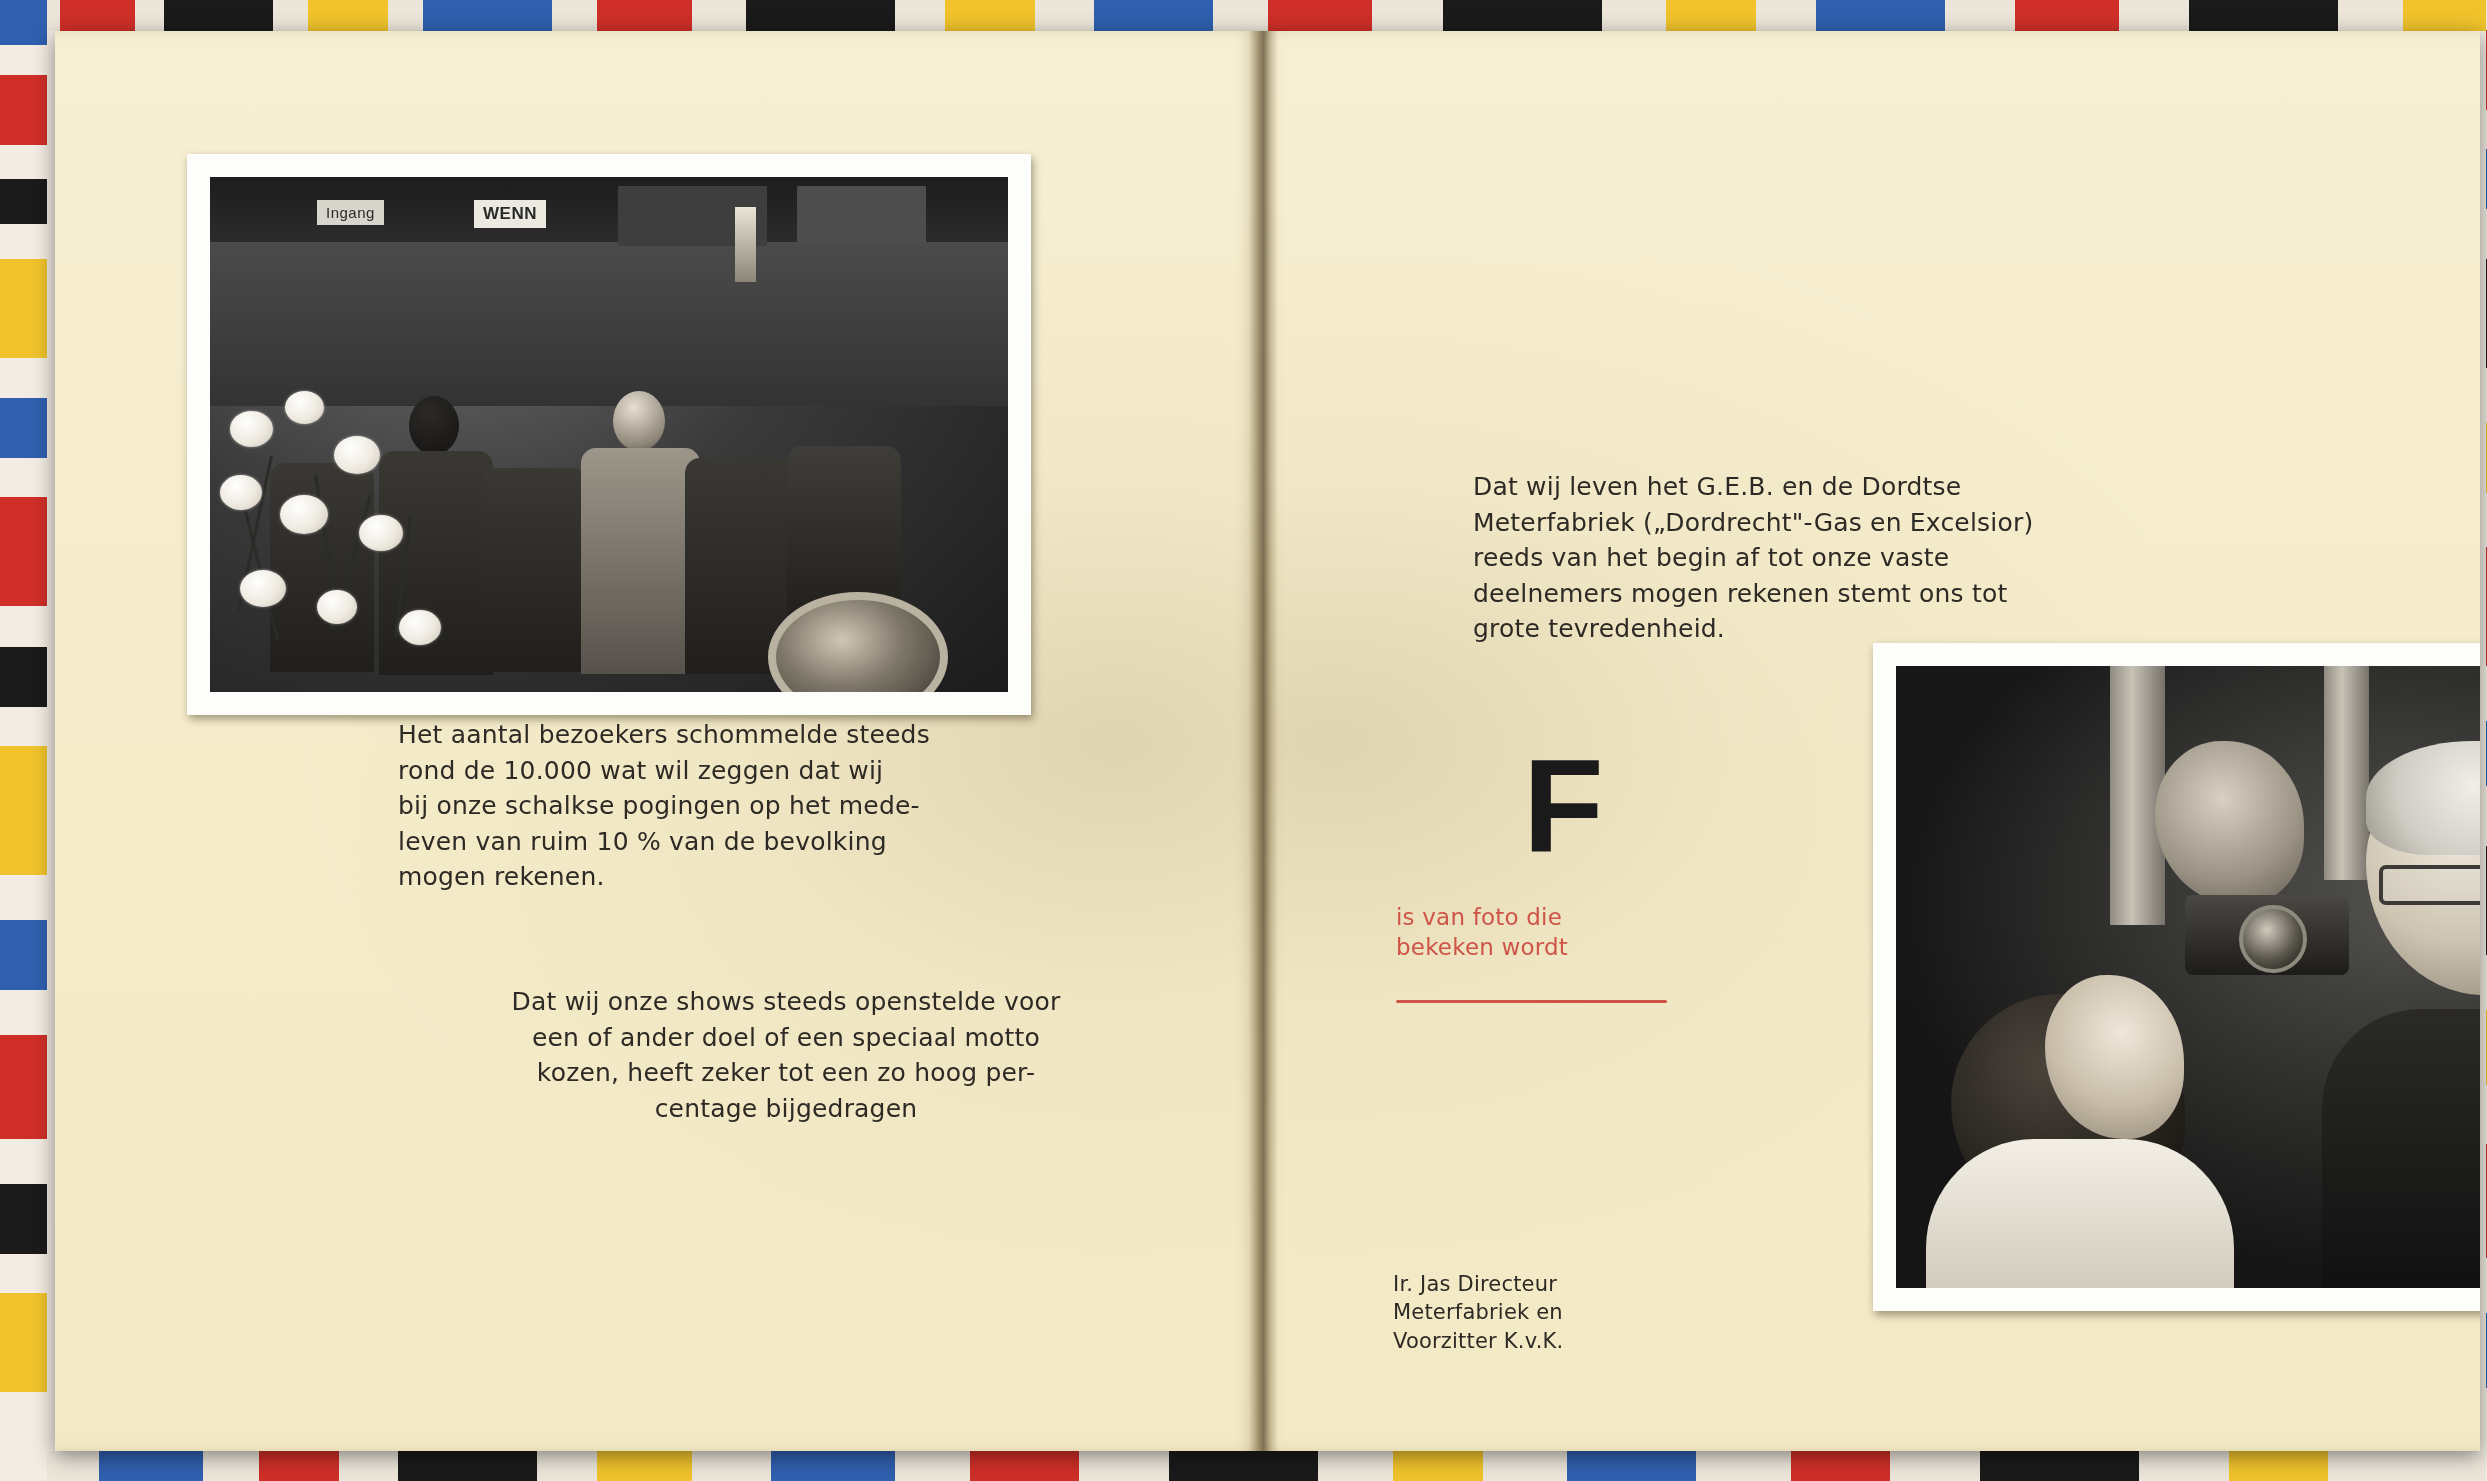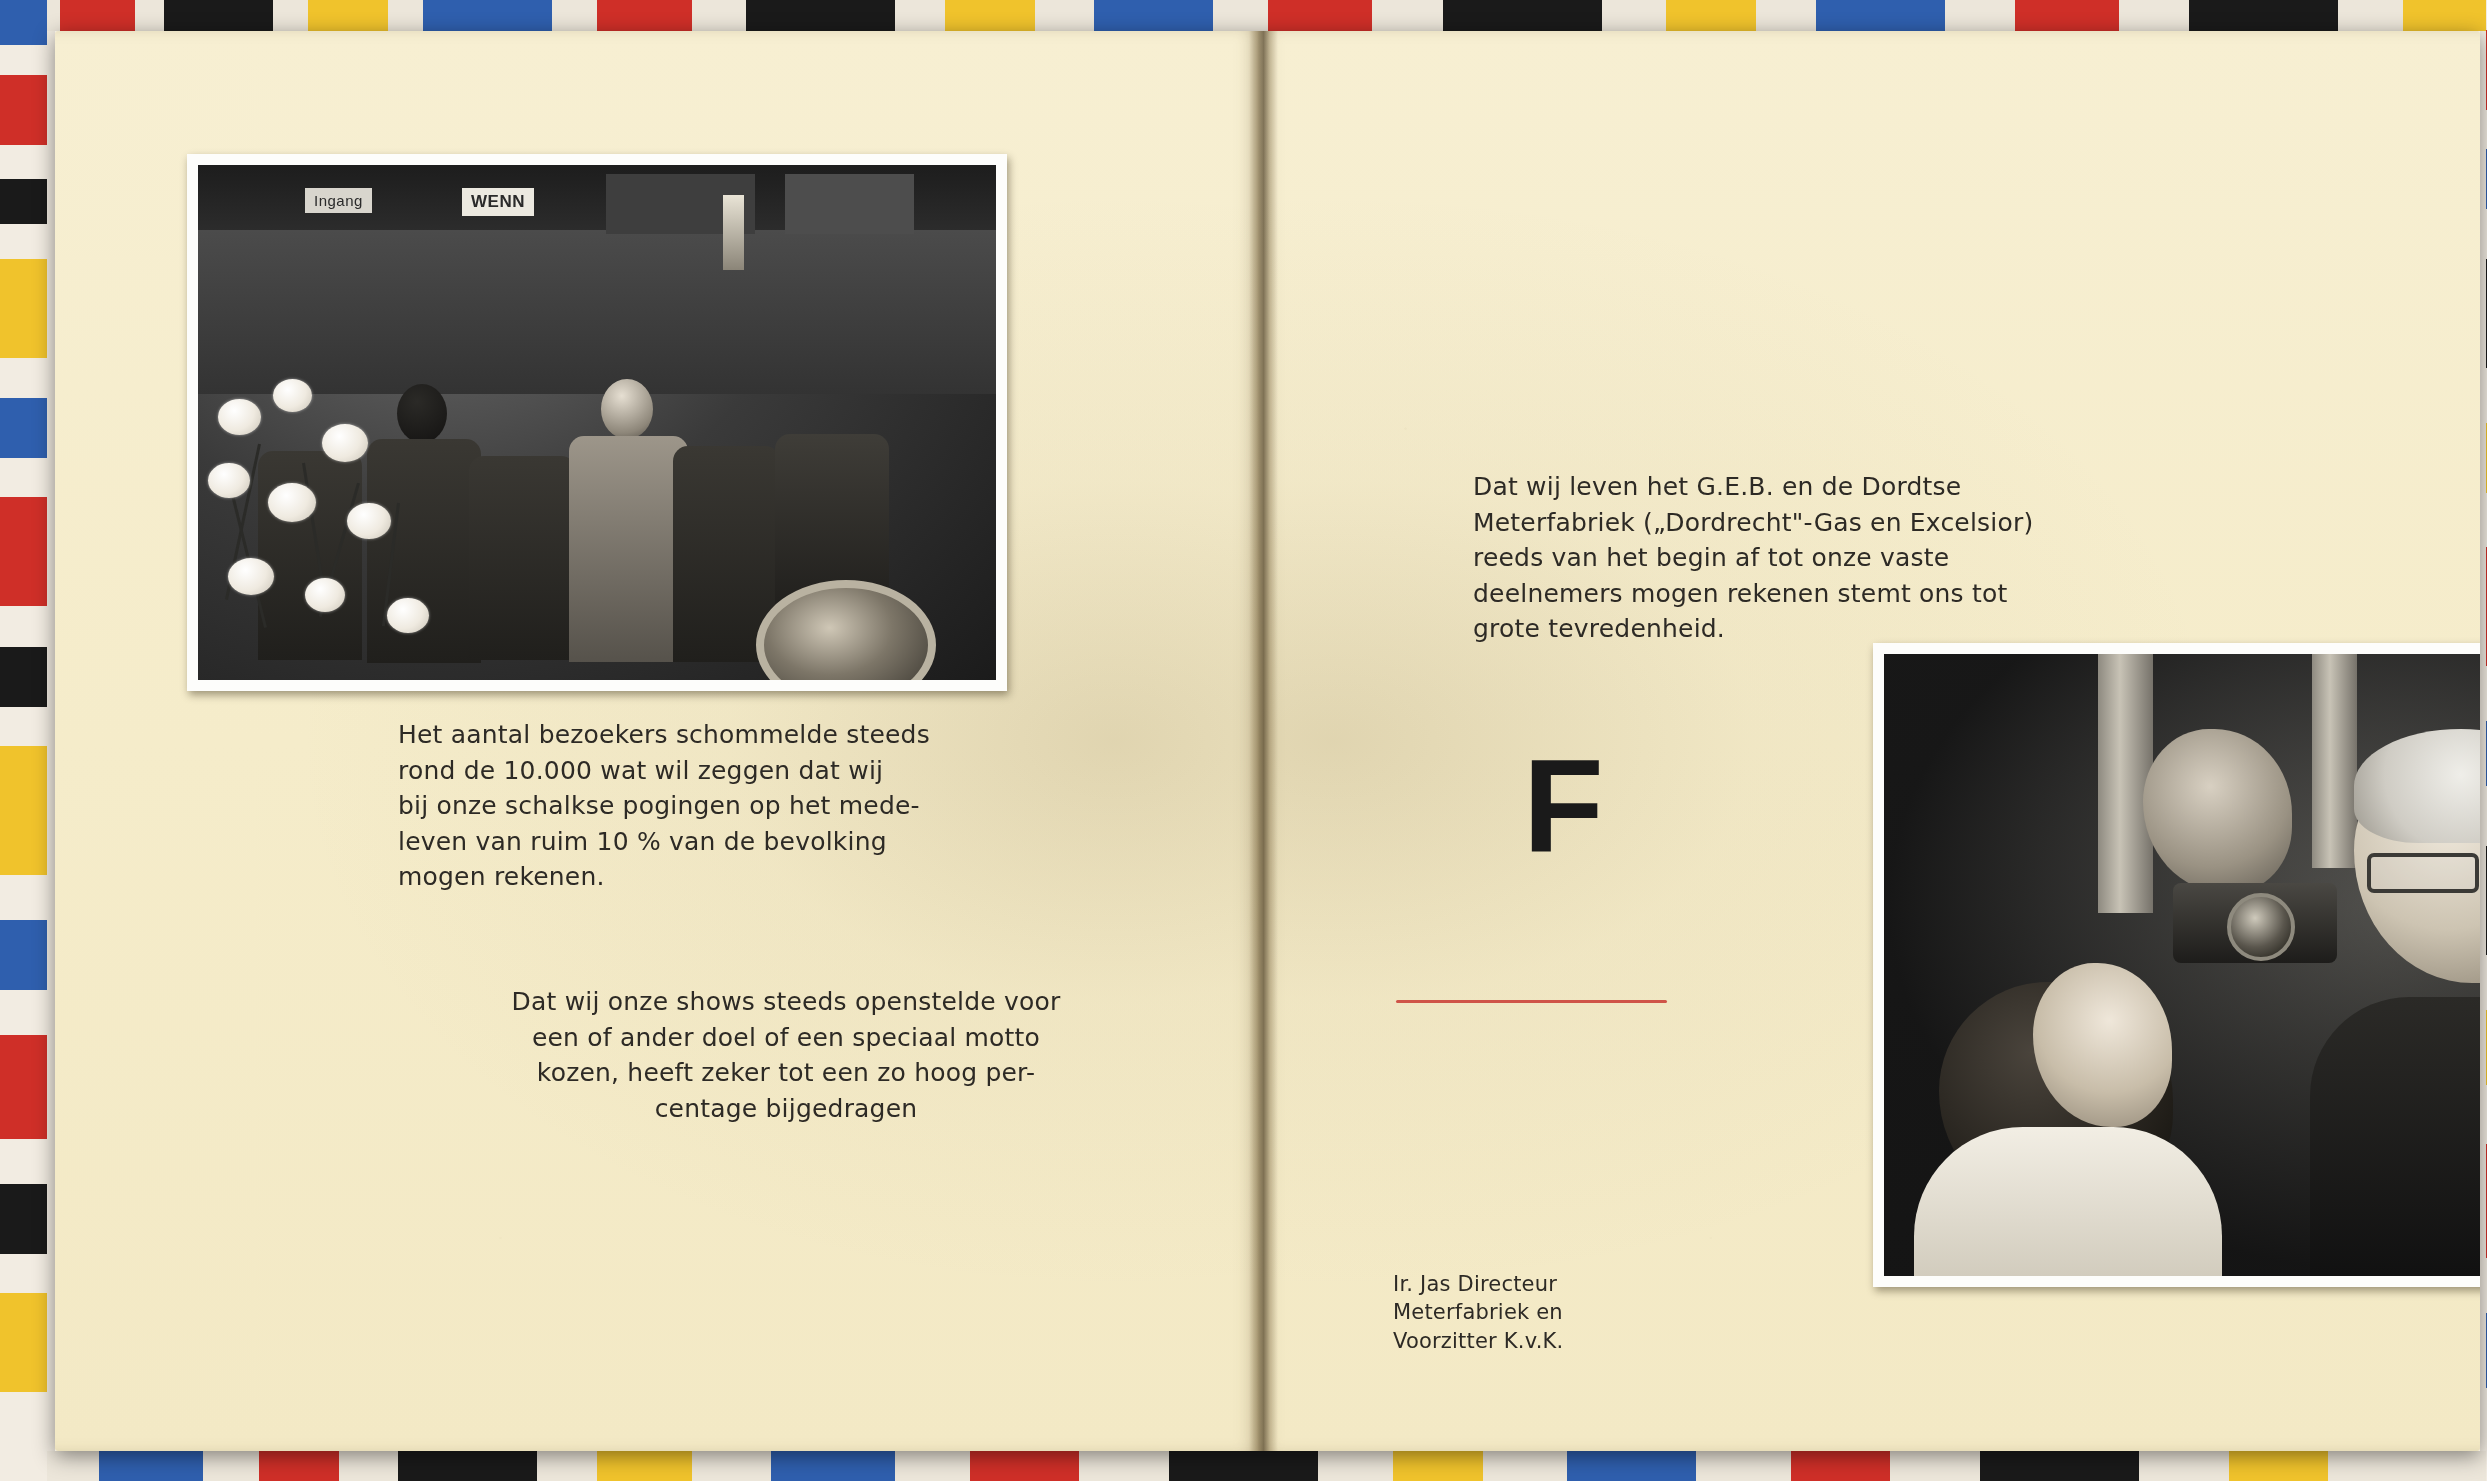--- a/index.html
+++ b/index.html
@@ -77,21 +77,21 @@
       rgba(120,100,60,0.32) 72%,
       rgba(120,100,60,0.00) 100%);
     z-index: 6;
     pointer-events: none;
   }
 
   
   .photo {
     position: absolute;
     background: #fdfdfb;
-    padding: 11px;
+    padding: 23px;
     box-shadow: 2px 3.5px 8px rgba(40,30,10,0.42);
   }
   .photo .frame {
     position: relative;
     width: 100%;
     height: 100%;
     overflow: hidden;
     background: #555;
   }
 
@@ -417,20 +417,22 @@
       <div class="paper-grain"></div>
 
       <div class="hand main" id="txt-right-2" style="left:214px;top:438px;width:875px;">Dat wij leven het G.E.B. en de Dordtse
 Meterfabriek („Dordrecht"-Gas en Excelsior)
 reeds van het begin af tot onze vaste
 deelnemers mogen rekenen stemt ons tot
 grote tevredenheid.</div>
 
       <div class="big-letter" style="left:264px;top:716px;">F</div>
 
+      <div class="hand red" id="red-note" style="left:137px;top:871px;width:323px;">is van foto die
+bekeken wordt</div>
       <div class="red-underline" style="left:137px;top:969px;width:271px;"></div>
 
       <div class="photo" id="photo-portrait" style="left:614px;top:612px;width:744px;height:622px;">
         <div class="frame">
           <div class="pp-darkwall"></div>
           <div class="pp-col" style="left:214px;"></div>
           <div class="pp-col" style="left:428px;width:45px;height:214px;"></div>
           <div class="pp-second-head"></div>
           <div class="pp-camera"></div>
           <div class="pp-camera-lens"></div>

